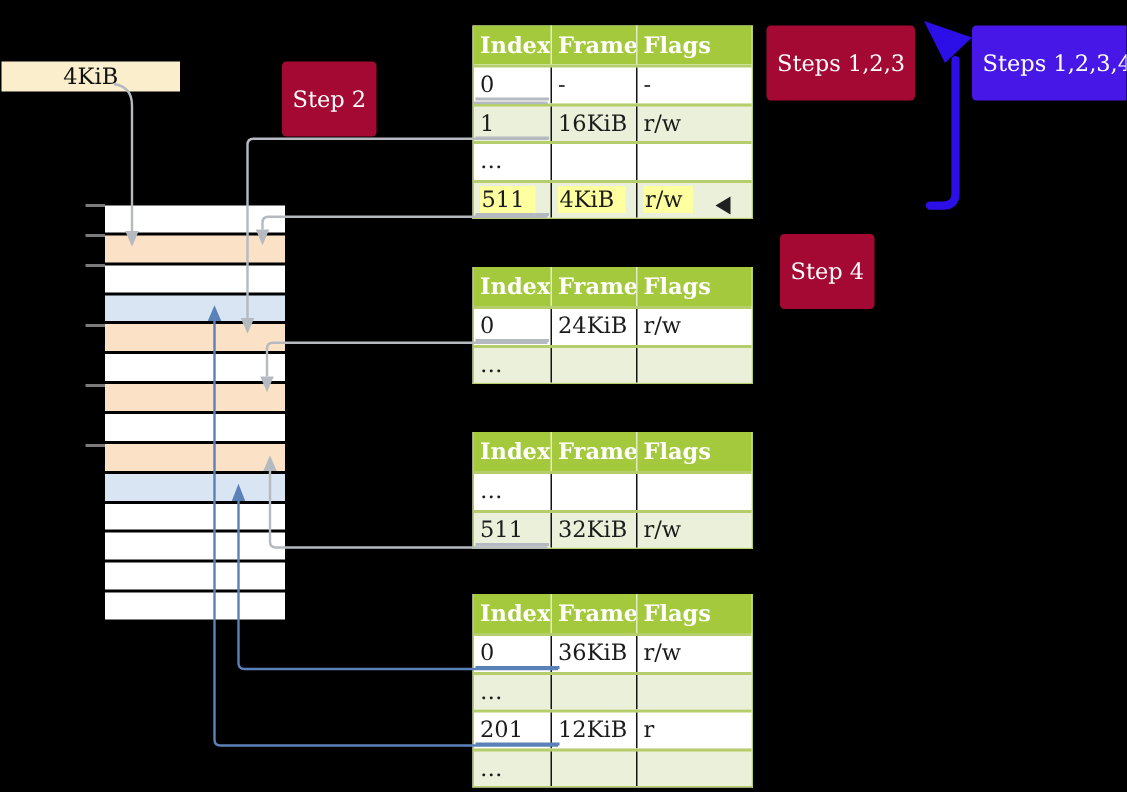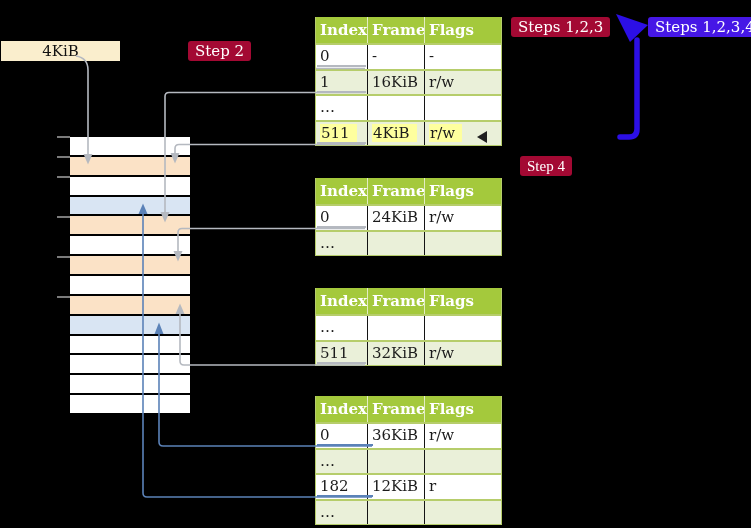--- a/index.html
+++ b/index.html
@@ -6,27 +6,27 @@
   body{width:751px;height:528px;background:#000;overflow:hidden;
        font-family:"DejaVu Serif","Liberation Serif",serif;}
   #stage{position:relative;width:751px;height:528px;background:#000;}
 
   
   #label4kib{position:absolute;left:1px;top:41px;width:119px;height:20px;
              background:#faeecd;color:#111;font-size:15px;text-align:center;line-height:20px;}
 
   
   .badge{position:absolute;color:#fff;font-size:15px;line-height:18px;height:18px;
-         padding:1px 7px;border-radius:3px;white-space:nowrap;}
+         padding:16px 7px;border-radius:3px;white-space:nowrap;}
   .badge.red{background:#a30933;}
   .badge.blue{background:#4617e6;}
   #step0{left:188px;top:41px;}
   #steps123{left:511px;top:17px;}
   #steps1234{left:648px;top:17px;}
-  #step4{left:520px;top:156px;font-family:Liberation Serif, serif;}
+  #step4{left:520px;top:156px;}
 
   
   #strip{position:absolute;left:70px;top:137px;width:120px;height:280px;}
   .mrow{position:absolute;left:0;width:120px;height:17.9px;}
 
   
   #ticks{position:absolute;left:57px;top:0;}
   #ticks div{position:absolute;left:0;width:13px;height:2px;background:#7b7b7b;}
 
   
@@ -161,21 +161,21 @@
           <div class="pc c2">36KiB</div>
           <div class="pc c3">r/w</div>
           <div style="position: absolute; left: 1px; bottom: 1.5px; height: 1.6px; width: 56px; background: rgb(91, 130, 184);"></div>
         </div>
         <div class="prow alt">
           <div class="pc c1">…</div>
           <div class="pc c2"></div>
           <div class="pc c3"></div>
         </div>
         <div class="prow">
-          <div class="pc c1">182</div>
+          <div class="pc c1">201</div>
           <div class="pc c2">12KiB</div>
           <div class="pc c3">r</div>
           <div style="position: absolute; left: 1px; bottom: 1.5px; height: 1.6px; width: 56px; background: rgb(91, 130, 184);"></div>
         </div>
         <div class="prow alt">
           <div class="pc c1">…</div>
           <div class="pc c2"></div>
           <div class="pc c3"></div>
         </div>
       </div>

